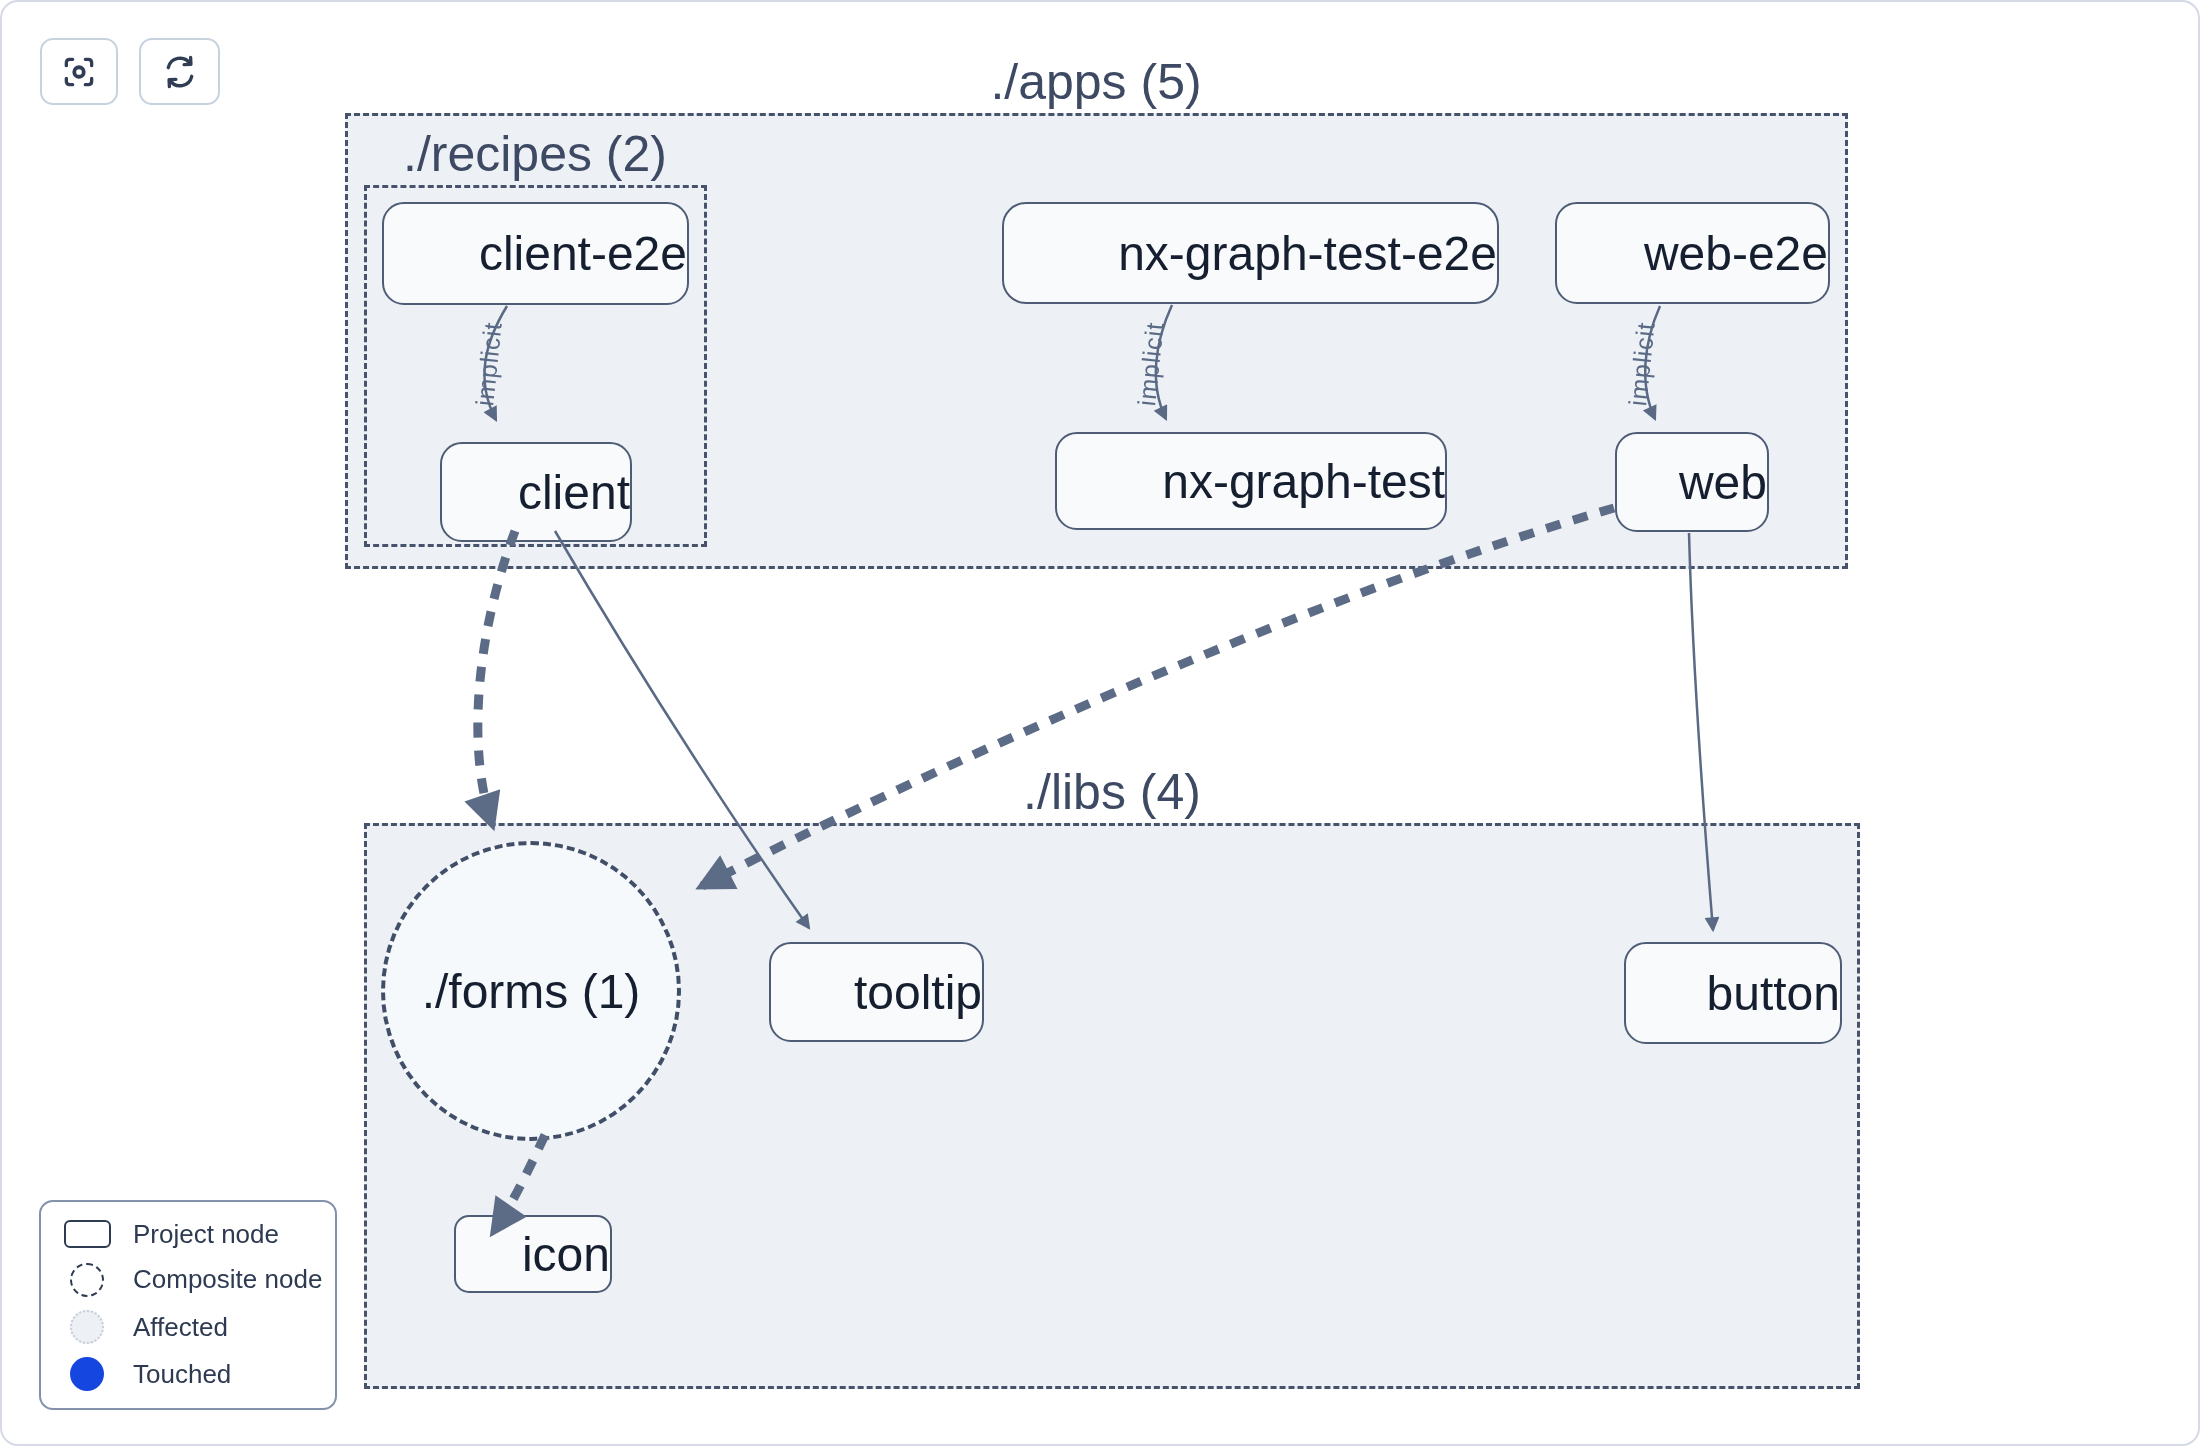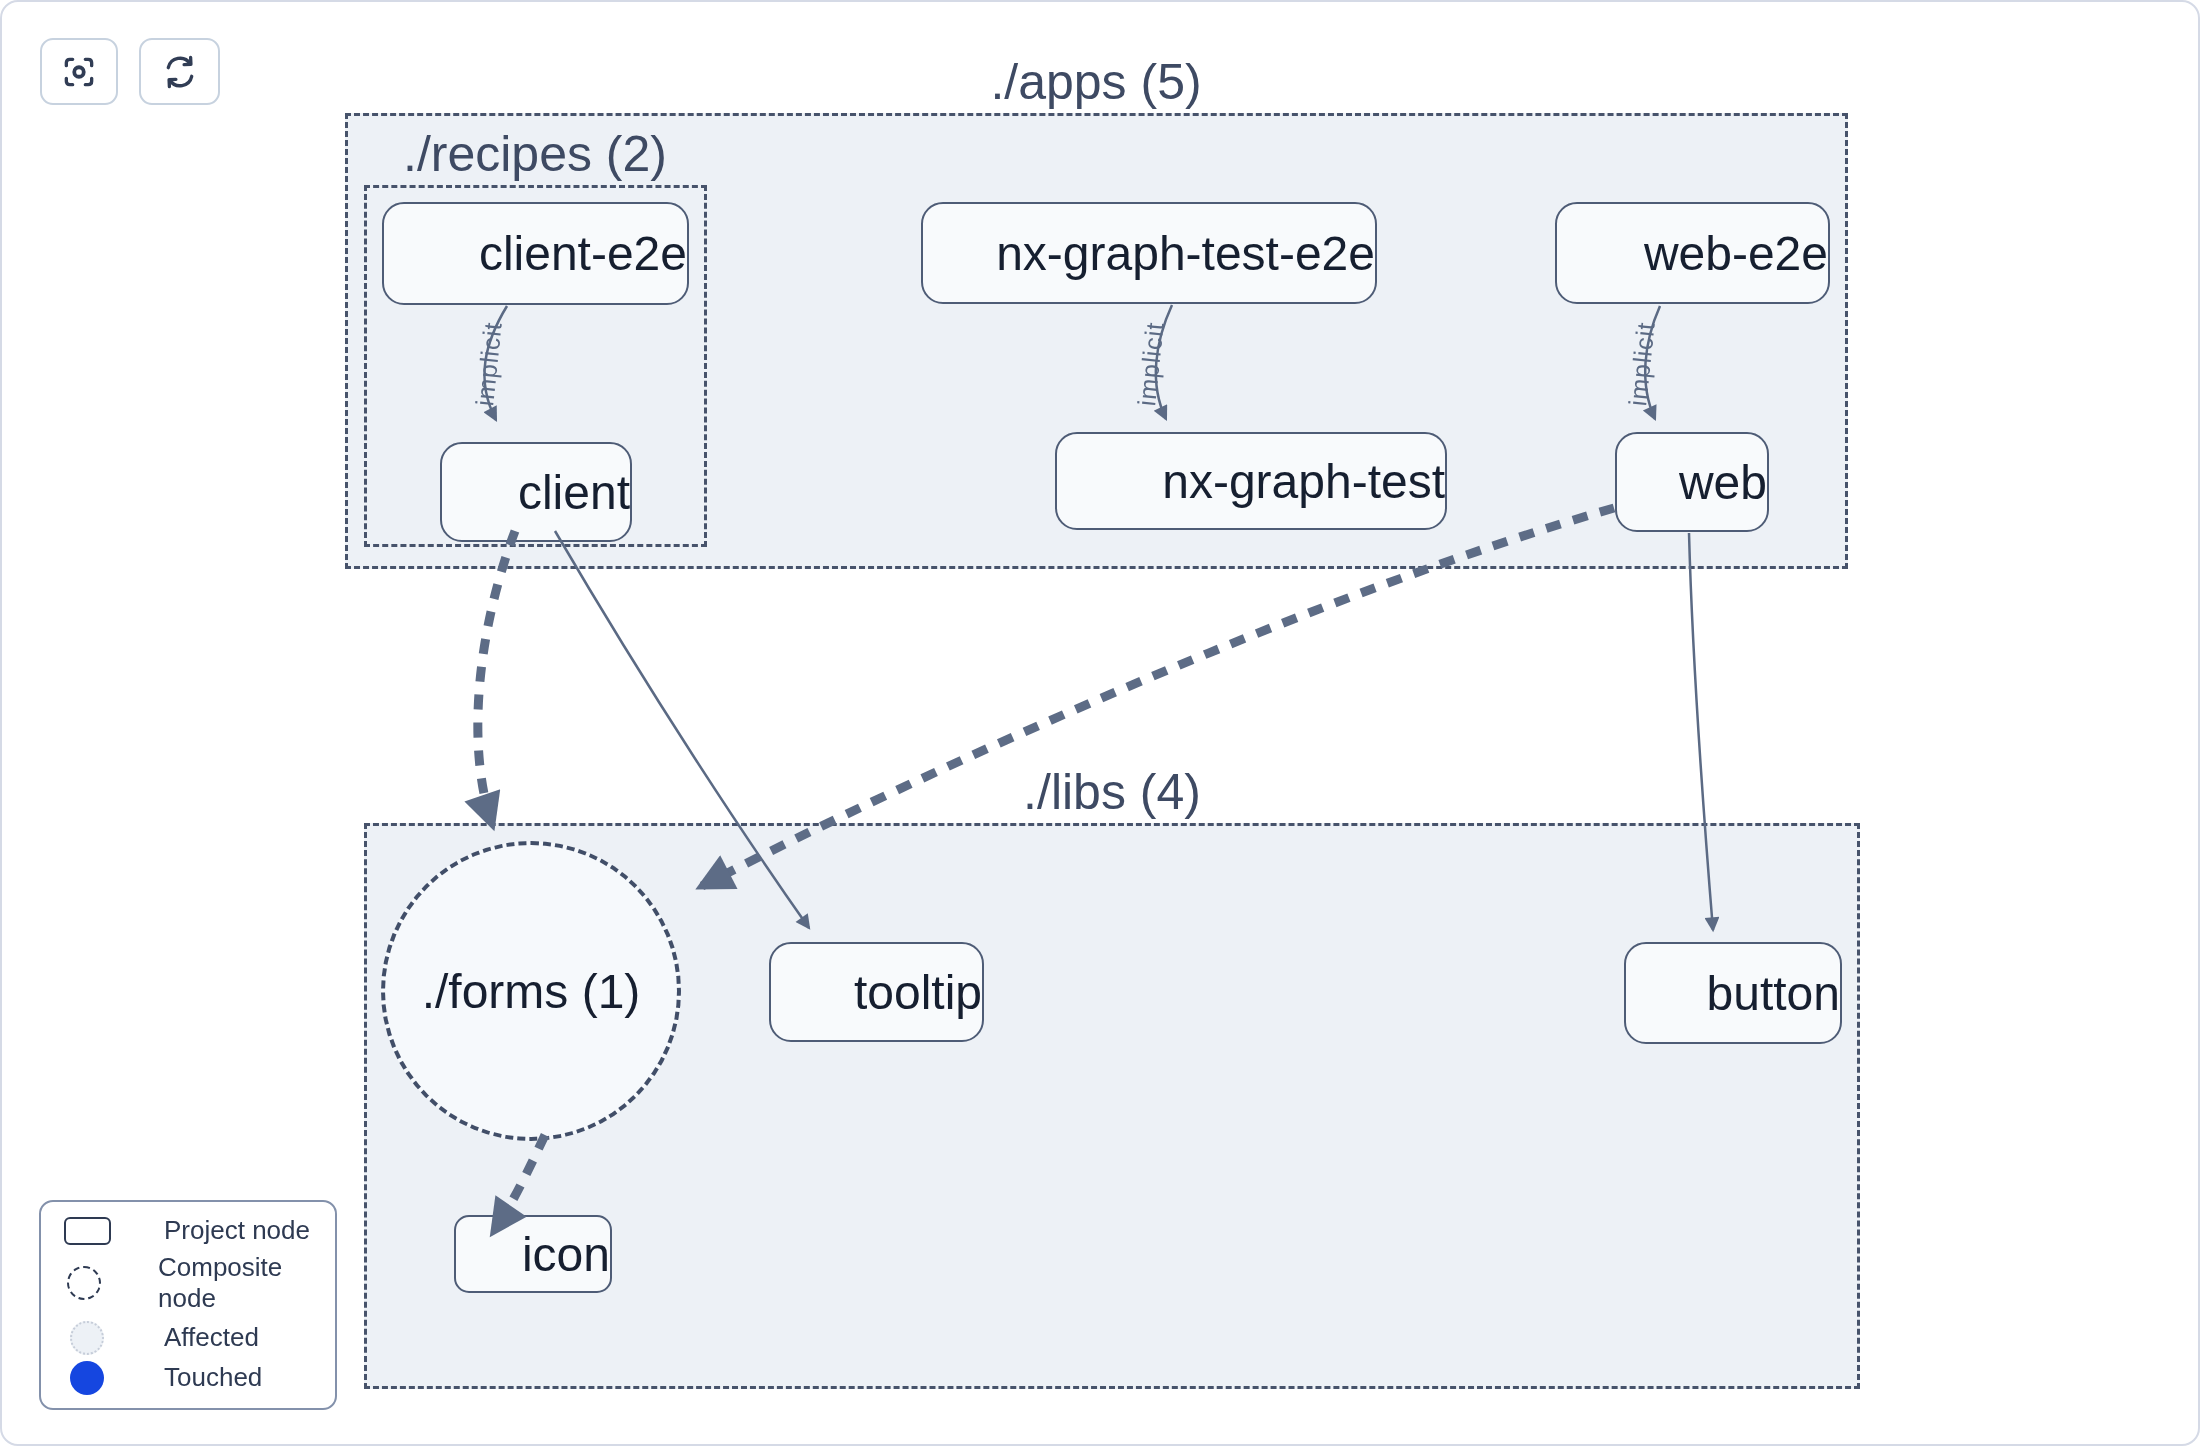--- a/index.html
+++ b/index.html
@@ -49,21 +49,21 @@
     color:#5b6a84; font-size:25px; letter-spacing:1px; white-space:nowrap;
   }
 
   
   .legend {
     position:absolute; left:37px; top:1198px; width:298px; height:210px;
     box-sizing:border-box; background:#fff; border:2px solid #8391ab;
     border-radius:14px; padding:10px 0;
     display:flex; flex-direction:column; justify-content:space-around;
   }
-  .legend-row { display:flex; align-items:center;gap:31px; }
+  .legend-row { display:flex; align-items:center; }
   .legend-swatch-wrap { width:92px; display:flex; justify-content:center; }
   .legend-label { font-size:26px; color:#2e3a52; }
   .sw-rect   { width:47px; height:28px; box-sizing:border-box; border:2.5px solid #2e3a52; border-radius:6px; background:#fff; }
   .sw-dashed { width:34px; height:34px; box-sizing:border-box; border:2.5px dashed #2e3a52; border-radius:50%; background:#fff; }
   .sw-dotted { width:34px; height:34px; box-sizing:border-box; border:2.5px dotted #c6cdd9; border-radius:50%; background:#edf1f6; }
   .sw-blue   { width:34px; height:34px; border-radius:50%; background:#1546e0; }
 </style>
 </head>
 <body>
 
@@ -77,21 +77,21 @@
   <div class="group-label" style="left:533px; top:124px;">./recipes (2)</div>
   <div class="group-label" style="left:1110px; top:762px;">./libs (4)</div>
 
   <div class="composite" style="left:379px; top:839px; width:300px; height:300px;">
     <span>./forms (1)</span>
   </div>
 
   <div class="node" style="left:380px; top:200px; width:307px; height:103px;">
     <span>client-e2e</span>
   </div>
-  <div class="node" style="left:919px; top:200px; width:456px; height:102px;">
+  <div class="node" style="left:1000px; top:200px; width:497px; height:102px;border-radius:24px;">
     <span>nx-graph-test-e2e</span>
   </div>
   <div class="node" style="left:1553px; top:200px; width:275px; height:102px;">
     <span>web-e2e</span>
   </div>
   <div class="node" style="left:438px; top:428px; width:192px; height:100px;margin-top:12px;">
     <span>client</span>
   </div>
   <div class="node" style="left:1005px; top:430px; width:392px; height:98px;margin-left:48px;">
     <span>nx-graph-test</span>

